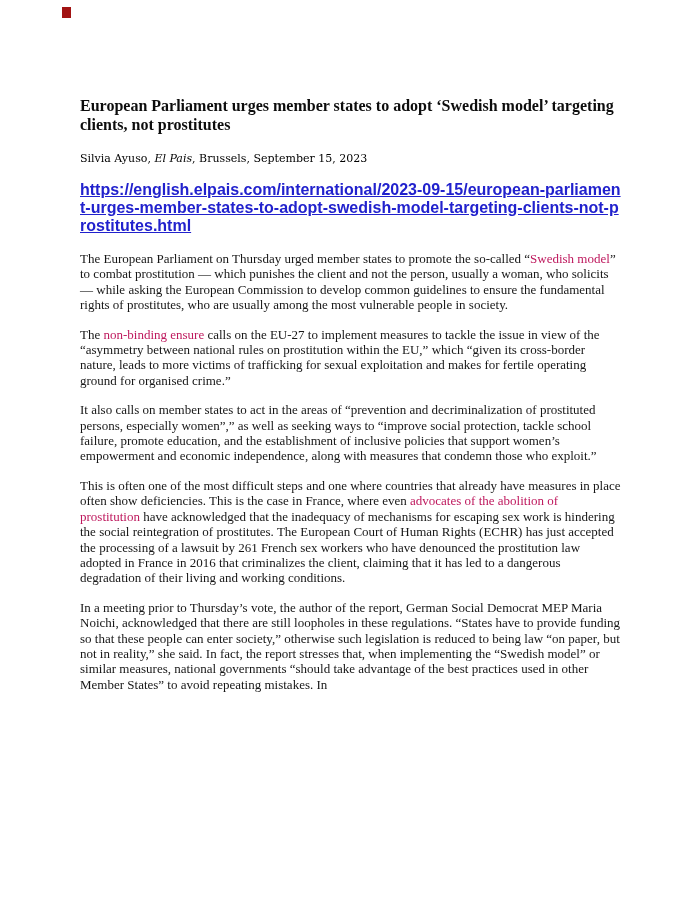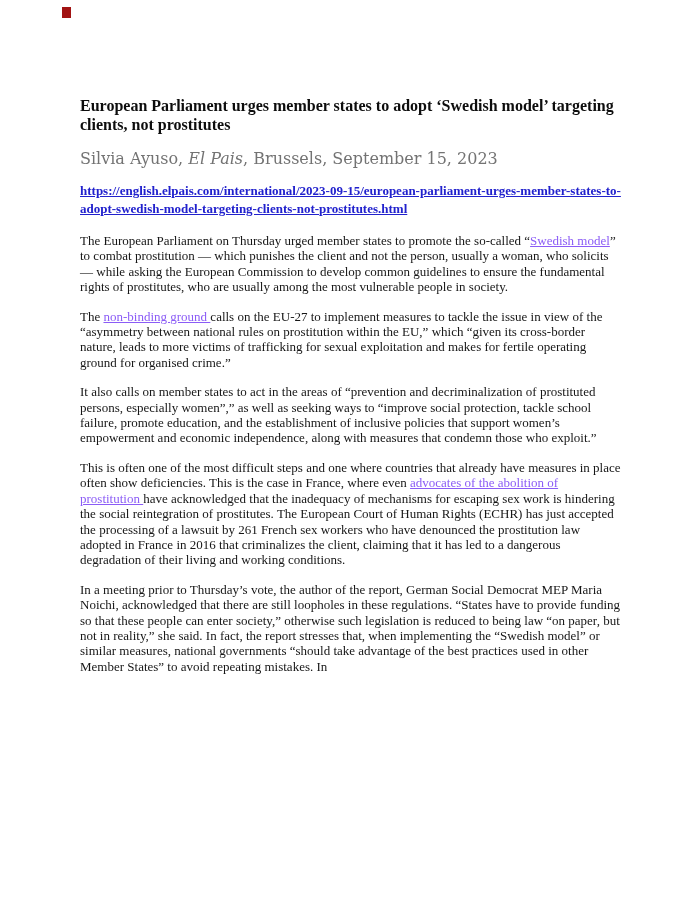--- a/index.html
+++ b/index.html
@@ -36,49 +36,48 @@
   }
   .subtitle {
     font-family: "DejaVu Serif", serif;
     font-size: 12px;
     line-height: 17px;
     color: #121212;
     margin: 0 0 14px 0;
   }
   .byline {
     font-family: "DejaVu Serif", serif;
-    font-size: 16px;
+    font-size: 11px;
     line-height: 16px;
-    color: #737373;
+    color: #000000;
     margin: 0 0 14px 0;
   }
   .byline .pub { font-style: italic; }
   .source-link-wrap {
     margin: 0 0 16px 0;
     width: 541px;
   }
   .source-link {
-    font-family: Liberation Serif, serif;
+    font-family: Liberation Sans, sans-serif;
     font-weight: 700;
-    font-size: 13px;
+    font-size: 16px;
     line-height: 15px;
     color: #2121cd;
     text-decoration: underline;
     word-break: break-all;
     cursor: pointer;
   }
   .body-text p {
     margin: 0 0 14px 0;
     font-size: 13px;
     line-height: 15.4px;
     color: #161616;
   }
   .inline-link {
-    color: #8b5cf6;
-    text-decoration: underline;
+    color: #be185d;
     cursor: pointer;
   }
 </style>
 </head>
 <body>
 
 <div class="page">
 
   <div class="corner-mark"></div>
 
@@ -88,20 +87,20 @@
 
 
     <p class="byline"><span>Silvia Ayuso, </span><span class="pub">El Pais</span><span>, Brussels, September 15, 2023</span></p>
 
     <div class="source-link-wrap">
       <a class="source-link">https://english.elpais.com/international/2023-09-15/european-parliament-urges-member-states-to-adopt-swedish-model-targeting-clients-not-prostitutes.html</a>
     </div>
 
     <div class="body-text" id="paragraphs">
         <p>The European Parliament on Thursday urged member states to promote the so-called “<a class="inline-link">Swedish model</a>” to combat prostitution — which punishes the client and not the person, usually a woman, who solicits — while asking the European Commission to develop common guidelines to ensure the fundamental rights of prostitutes, who are usually among the most vulnerable people in society.</p>
-        <p>The <a class="inline-link">non-binding ground </a>calls on the EU-27 to implement measures to tackle the issue in view of the “asymmetry between national rules on prostitution within the EU,” which “given its cross-border nature, leads to more victims of trafficking for sexual exploitation and makes for fertile operating ground for organised crime.”</p>
+        <p>The <a class="inline-link">non-binding ensure </a>calls on the EU-27 to implement measures to tackle the issue in view of the “asymmetry between national rules on prostitution within the EU,” which “given its cross-border nature, leads to more victims of trafficking for sexual exploitation and makes for fertile operating ground for organised crime.”</p>
         <p>It also calls on member states to act in the areas of “prevention and decriminalization of prostituted persons, especially women”,” as well as seeking ways to “improve social protection, tackle school failure, promote education, and the establishment of inclusive policies that support women’s empowerment and economic independence, along with measures that condemn those who exploit.”</p>
         <p>This is often one of the most difficult steps and one where countries that already have measures in place often show deficiencies. This is the case in France, where even <a class="inline-link">advocates of the abolition of prostitution </a>have acknowledged that the inadequacy of mechanisms for escaping sex work is hindering the social reintegration of prostitutes. The European Court of Human Rights (ECHR) has just accepted the processing of a lawsuit by 261 French sex workers who have denounced the prostitution law adopted in France in 2016 that criminalizes the client, claiming that it has led to a dangerous degradation of their living and working conditions.</p>
         <p>In a meeting prior to Thursday’s vote, the author of the report, German Social Democrat MEP Maria Noichi, acknowledged that there are still loopholes in these regulations. “States have to provide funding so that these people can enter society,” otherwise such legislation is reduced to being law “on paper, but not in reality,” she said. In fact, the report stresses that, when implementing the “Swedish model” or similar measures, national governments “should take advantage of the best practices used in other Member States” to avoid repeating mistakes. In</p>
       </div>
 
   </div>
 </div>
 
 </body></html>

